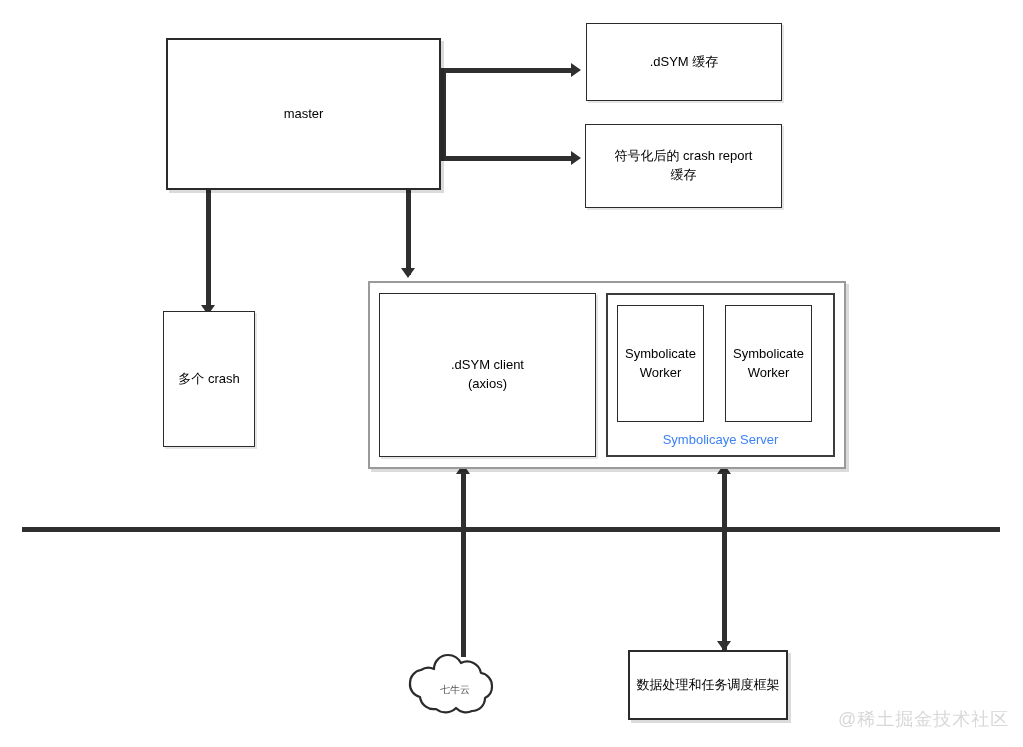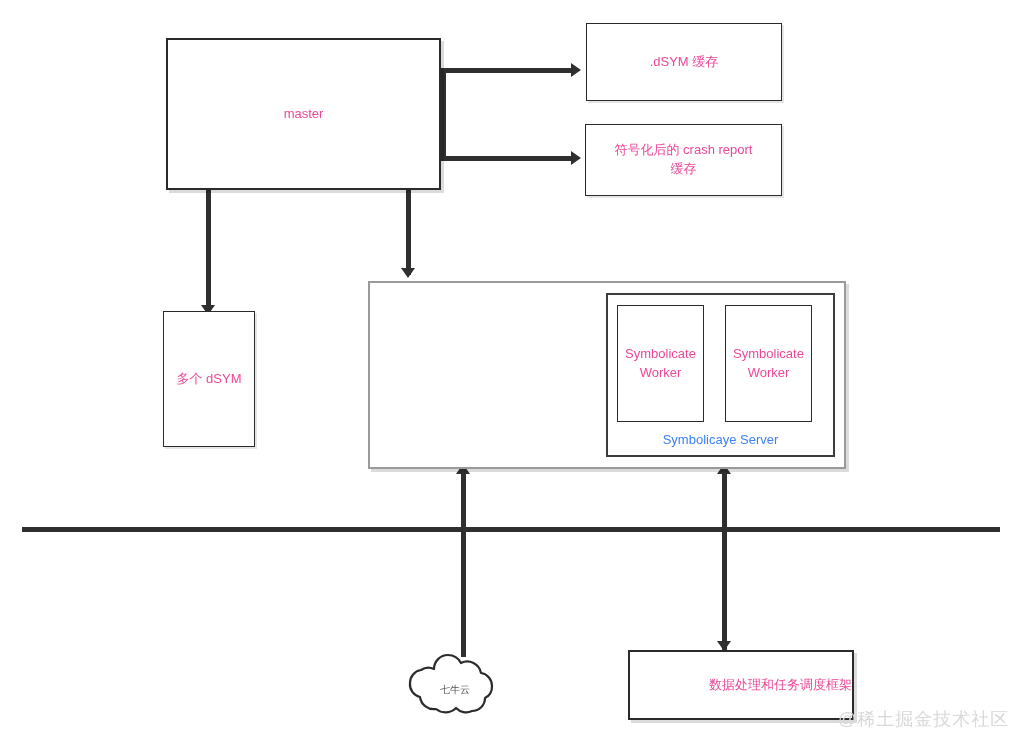--- a/index.html
+++ b/index.html
@@ -19,21 +19,21 @@
   }
   .node {
     position: absolute;
     box-sizing: border-box;
     background: #ffffff;
     border: 2px solid #2b2b2b;
     display: flex;
     align-items: center;
     justify-content: center;
     text-align: center;
-    color: #ec4899;
+    color: #000000;
     font-size: 13px;
     line-height: 1.45;
     white-space: pre-line;
     box-shadow: 3px 3px 0 rgba(0,0,0,0.14);
   }
   .node.thin {
     border-width: 1px;
     box-shadow: 2px 2px 0 rgba(0,0,0,0.10);
   }
   .group-outer {
@@ -140,32 +140,36 @@
   <div class="arrow down" style="left:717px; top:641px;"></div>
 
   <div class="node" style="left:166px; top:38px; width:275px; height:152px;">
     <span>master</span>
   </div>
 
   <div class="node thin" style="left:586px; top:23px; width:196px; height:78px;">
     <span>.dSYM 缓存</span>
   </div>
 
-  <div class="node thin" style="left:585px; top:124px; width:197px; height:72px;">
+  <div class="node thin" style="left:585px; top:124px; width:197px; height:84px;">
     <span>符号化后的 crash report
 缓存</span>
   </div>
 
   <div class="node thin" style="left:163px; top:311px; width:92px; height:136px;">
-    <span>多个 dSYM</span>
+    <span>多个 crash</span>
   </div>
 
   <div class="group-outer" style="left:368px; top:281px; width:478px; height:188px;">
   </div>
 
+  <div class="node thin" style="left:379px; top:293px; width:217px; height:164px;">
+    <span>.dSYM client
+(axios)</span>
+  </div>
 
   <div class="group-inner" style="left:606px; top:293px; width:229px; height:164px;">
     <span class="group-label">Symbolicaye Server</span>
   </div>
 
   <div class="node thin" style="left:617px; top:305px; width:87px; height:117px; box-shadow:none;">
     <span>Symbolicate
 Worker</span>
   </div>
 
@@ -186,21 +190,21 @@
                a14 14 0 0 1 -16 -3
                a15 15 0 0 1 -20 1
                a14 14 0 0 1 -16 -12
                a13 13 0 0 1 -10 -14
                a13 13 0 0 1 11 -13
                a13 13 0 0 1 13 -1 z" fill="#ffffff" stroke="#2b2b2b" stroke-width="2.2" stroke-linejoin="round"></path>
     </svg>
     <div class="cloud-label">七牛云</div>
   </div>
 
-  <div class="node" style="left:628px; top:650px; width:226px; height:70px;justify-content:flex-end;">
+  <div class="node" style="left:628px; top:650px; width:160px; height:70px;">
     <span>数据处理和任务调度框架</span>
   </div>
 
   <div class="watermark" style="left:838px; top:707px;">
     <span>@稀土掘金技术社区</span>
   </div>
 
 </div>
 
 </body></html>

